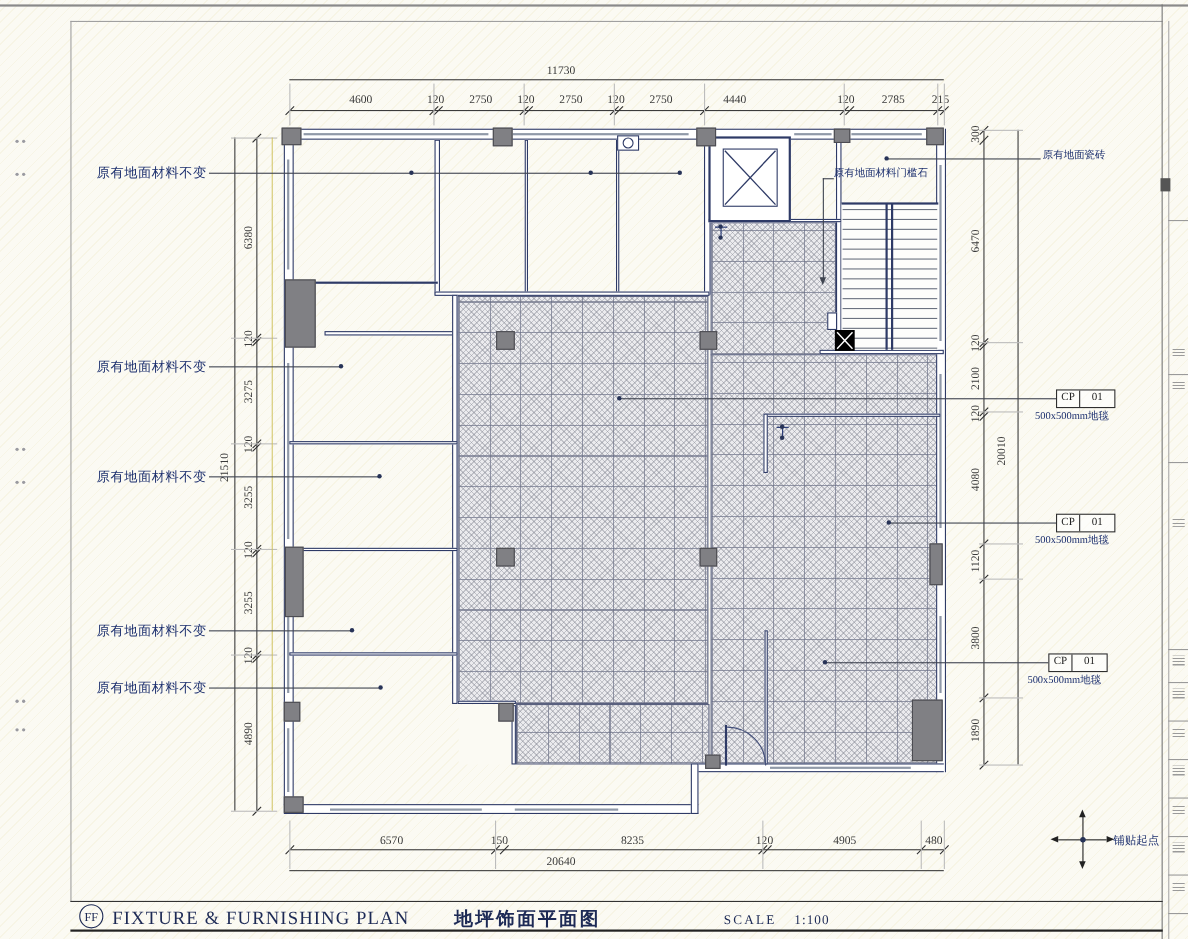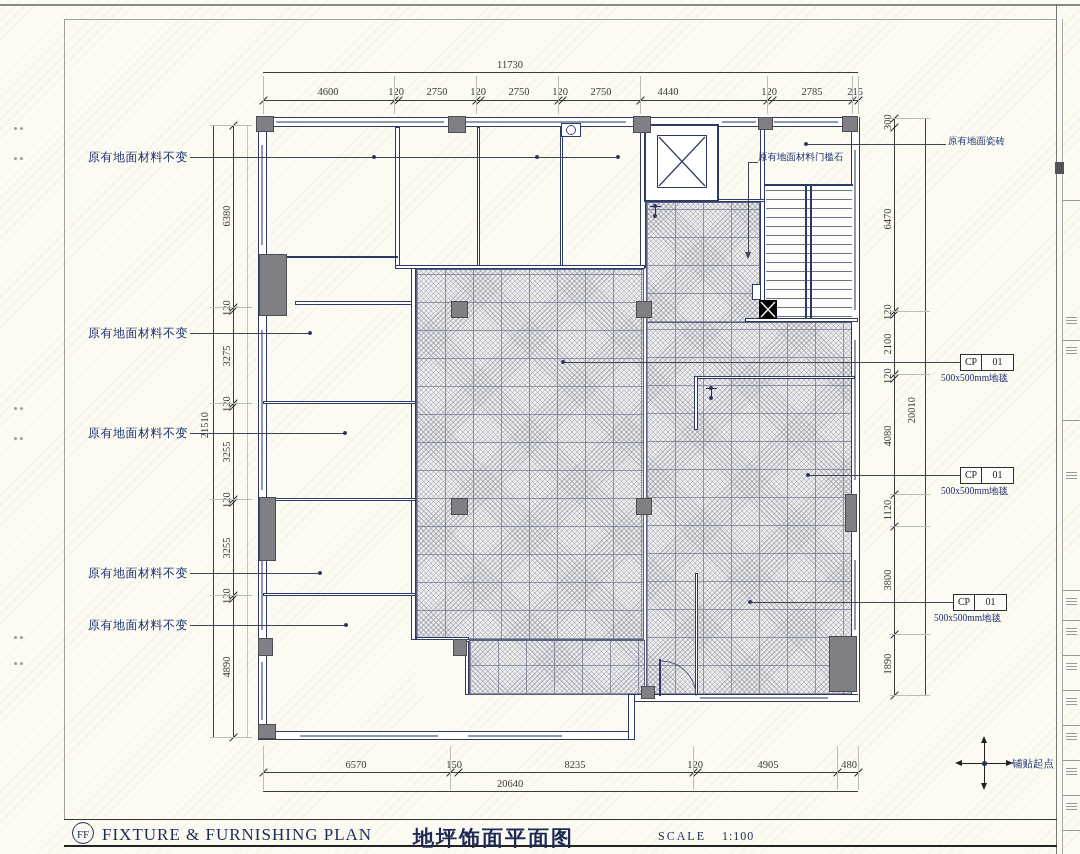--- a/index.html
+++ b/index.html
@@ -365,17 +365,17 @@
     <line x1="775" y1="302" x2="761" y2="317" stroke="#ffffff" stroke-width="1.3"></line>
     <path d="M661,661 A35,35 0 0 1 696,696" fill="none" stroke="#44507a" stroke-width="1"></path>
   </svg>
 
   <div>
     <div class="ln" style="left:64px;top:819px;width:993px;height:1px;background:#333;"></div>
     <div class="ln" style="left:64px;top:845px;width:993px;height:2px;background:#222;"></div>
     <div class="abs" style="left:72px;top:822px;width:22px;height:22px;border:1.5px solid #1d2a55;border-radius:50%;
                 font-size:11px;line-height:22px;text-align:center;color:#1d2a55;box-sizing:border-box;">FF</div>
     <div class="abs" id="titlebar-text" style="left:102px;top:825px;font-size:17px;letter-spacing:1px;white-space:nowrap;">FIXTURE  &amp;  FURNISHING  PLAN</div>
-    <div class="abs" style="left:413px;top:824px;font-size:21px;font-weight:600;color:#1d2a55;white-space:nowrap;letter-spacing:2px;">地坪饰面平面图</div>
+    <div class="abs" style="left:413px;top:824px;font-size:17px;font-weight:600;color:#1d2a55;white-space:nowrap;letter-spacing:2px;">地坪饰面平面图</div>
     <div class="abs" style="left:658px;top:829px;font-size:12px;letter-spacing:2px;color:#1d2a55;">SCALE</div>
     <div class="abs" style="left:722px;top:829px;font-size:12px;letter-spacing:1px;color:#1d2a55;">1:100</div>
   </div>
 </div>
 
 </body></html>

